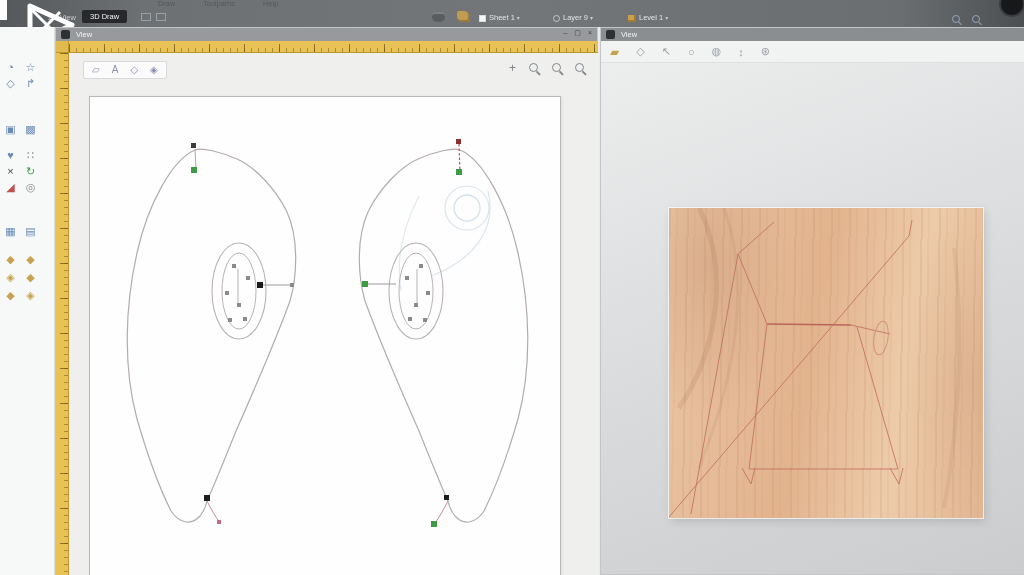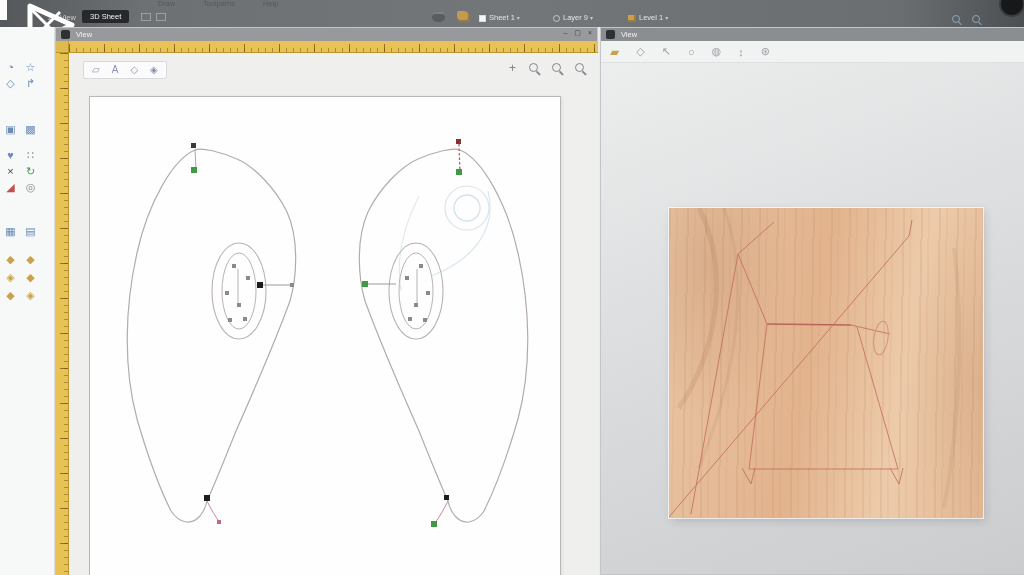--- a/index.html
+++ b/index.html
@@ -84,21 +84,21 @@
 </head>
 <body>
 
 <div class="abs" id="topbar">
   <div class="abs" id="menubar">
     <span>Draw</span>
     <span>Toolpaths</span>
     <span>Help</span>
   </div>
   <div class="abs" id="view2d-label">2D View</div>
-  <div class="abs" id="view3d-badge">3D Sheet</div>
+  <div class="abs" id="view3d-badge">3D Draw</div>
   <div class="abs layout-ico" style="left:141px"></div>
   <div class="abs layout-ico" style="left:156px"></div>
   <div class="abs" id="mid-ico-1"></div>
   <div class="abs" id="mid-ico-2"></div>
   <div class="abs dd" style="left:479px">
     <span class="dd-ico" id="sheet-ico"></span><span>Sheet 1</span><span class="caret">▾</span>
   </div>
   <div class="abs dd" style="left:553px">
     <span class="dd-ico" id="layer-ico"></span><span>Layer 9</span><span class="caret">▾</span>
   </div>

